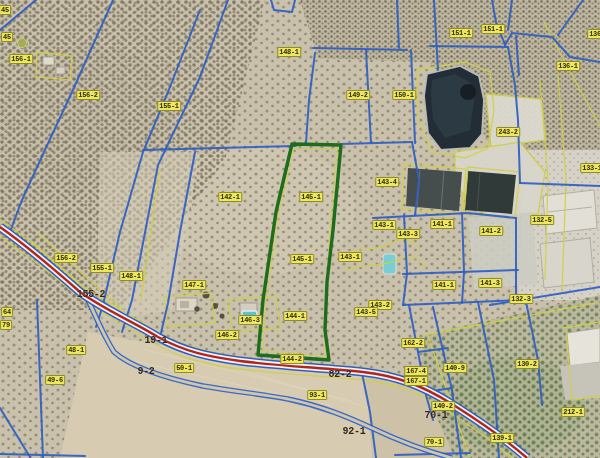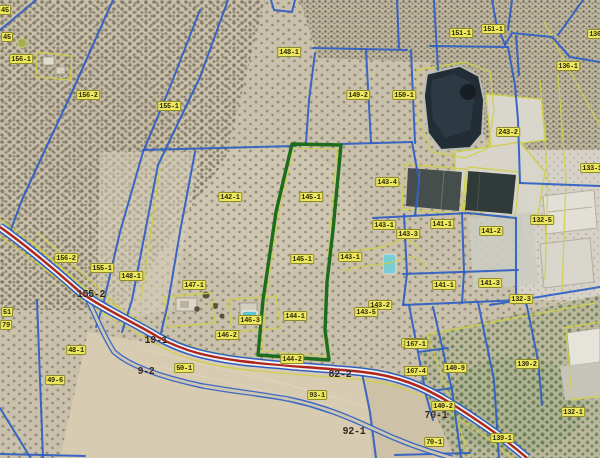--- a/index.html
+++ b/index.html
@@ -239,33 +239,33 @@
       <div class="lbl" style="left: 444px; top: 285px;">141-1</div>
       <div class="lbl" style="left: 490px; top: 283px;">141-3</div>
       <div class="lbl" style="left: 521px; top: 299px;">132-3</div>
       <div class="lbl" style="left: 250px; top: 320px;">146-3</div>
       <div class="lbl" style="left: 295px; top: 316px;">144-1</div>
       <div class="lbl" style="left: 227px; top: 335px;">146-2</div>
       <div class="lbl" style="left: 292px; top: 359px;">144-2</div>
       <div class="lbl" style="left: 380px; top: 305px;">143-2</div>
       <div class="lbl" style="left: 366px; top: 312px;">143-5</div>
       <div class="lbl" style="left: 413px; top: 343px;">162-2</div>
-      <div class="lbl" style="left: 416px; top: 344px;">167-1</div>
+      <div class="lbl" style="left: 416px; top: 381px;">167-1</div>
       <div class="lbl" style="left: 416px; top: 371px;">167-4</div>
       <div class="lbl" style="left: 455px; top: 368px;">140-9</div>
       <div class="lbl" style="left: 527px; top: 364px;">130-2</div>
-      <div class="lbl" style="left: 573px; top: 412px;">132-1</div>
+      <div class="lbl" style="left: 573px; top: 412px;">212-1</div>
       <div class="lbl" style="left: 443px; top: 406px;">140-2</div>
       <div class="lbl" style="left: 434px; top: 442px;">70-1</div>
       <div class="lbl" style="left: 502px; top: 438px;">139-1</div>
       <div class="lbl" style="left: 317px; top: 395px;">93-1</div>
       <div class="lbl" style="left: 184px; top: 368px;">50-1</div>
       <div class="lbl" style="left: 76px; top: 350px;">48-1</div>
       <div class="lbl" style="left: 55px; top: 380px;">49-6</div>
-      <div class="lbl" style="left: 7px; top: 312px;">51</div>
+      <div class="lbl" style="left: 7px; top: 312px;">64</div>
       <div class="lbl" style="left: 6px; top: 325px;">79</div>
       <div class="rlbl" style="left: 91px; top: 294px;">155-2</div>
       <div class="rlbl" style="left: 156px; top: 340px;">19-1</div>
       <div class="rlbl" style="left: 146px; top: 371px;">9-2</div>
       <div class="rlbl" style="left: 340px; top: 374px;">82-2</div>
       <div class="rlbl" style="left: 354px; top: 431px;">92-1</div>
       <div class="rlbl" style="left: 436px; top: 415px;">70-1</div>
     </div>
 
 </div>

